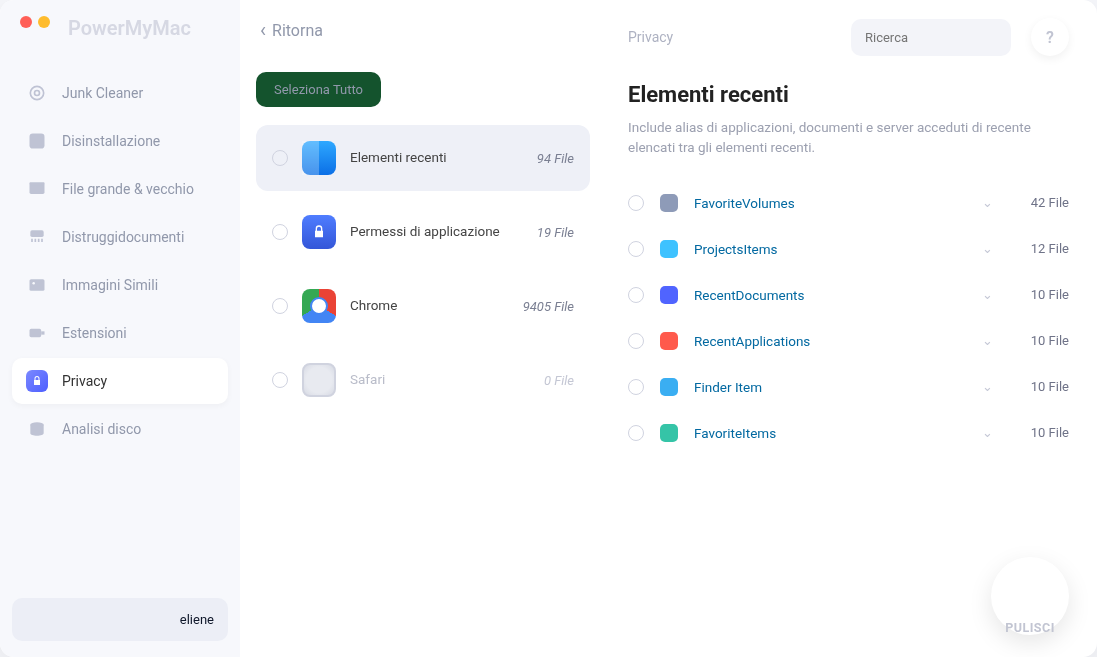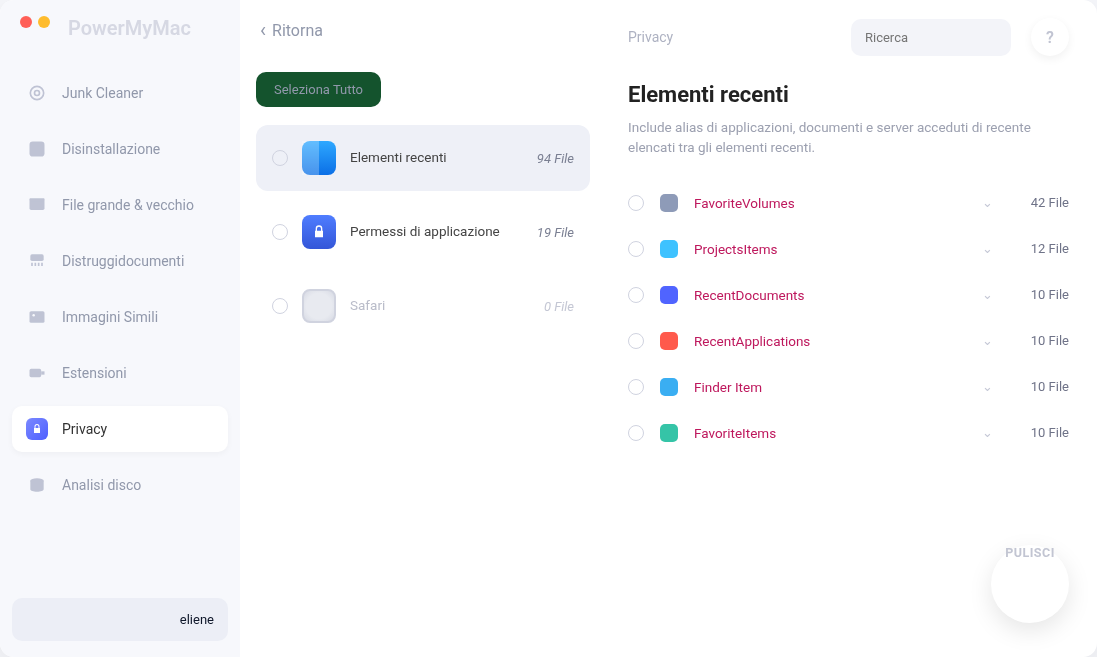--- a/index.html
+++ b/index.html
@@ -6,21 +6,21 @@
 body { background: #f5f6fa; display: flex; justify-content: center; align-items: center; min-height: 100vh; }
 .window { width: 1097px; height: 657px; background: #fff; border-radius: 14px; box-shadow: 0 20px 60px rgba(0,0,0,0.08); display: flex; overflow: hidden; }
 
 
 .sidebar { width: 240px; background: #f7f8fc; display: flex; flex-direction: column; padding: 16px 12px; }
 .traffic { display: flex; gap: 6px; margin-bottom: 10px; margin-left: 8px; }
 .dot { width: 12px; height: 12px; border-radius: 50%; }
 .dot.red { background: #ff5f57; }
 .dot.yellow { background: #febc2e; }
 .brand { font-size: 20px; font-weight: 600; color: #d6d8e3; margin-left: 12px; }
-.menu { display: flex; flex-direction: column; gap: 10px; margin-top: 20px; flex: 1; }
+.menu { display: flex; flex-direction: column; gap: 2px; margin-top: 20px; flex: 1; }
 .menu-item { display: flex; align-items: center; gap: 14px; padding: 12px 14px; border-radius: 10px; color: #9198ab; font-size: 14px; cursor: pointer; }
 .menu-item .icon { width: 22px; height: 22px; display: flex; align-items: center; justify-content: center; color: #bfc3d4; }
 .menu-item.active { background: #fff; color: #333; box-shadow: 0 2px 6px rgba(0,0,0,0.04); }
 .menu-item.active .icon { color: #5b6bff; }
 .user-pill { background: #eceef6; border-radius: 10px; padding: 14px; text-align: right; color: #0f172a; font-size: 13px; }
 
 
 .middle { width: 360px; padding: 18px 10px 18px 16px; display: flex; flex-direction: column; }
 .back { display: flex; align-items: center; gap: 6px; color: #9198ab; font-size: 16px; margin-left: 4px; cursor: pointer; }
 .chev-left::before { content: "‹"; font-size: 20px; color: #9198ab; }
@@ -43,25 +43,25 @@
 .search input { border: none; outline: none; background: transparent; font-size: 13px; color: #888; flex: 1; }
 .search .sicon { color: #b7bac9; }
 .help-btn { width: 38px; height: 38px; border-radius: 50%; background: #fff; box-shadow: 0 3px 10px rgba(0,0,0,0.06); display: flex; align-items: center; justify-content: center; color: #c1c4d2; font-weight: 600; cursor: pointer; }
 
 .section-title { margin-top: 26px; font-size: 22px; font-weight: 700; color: #222; }
 .section-desc { margin-top: 10px; font-size: 13.5px; color: #9ca0b0; line-height: 1.5; max-width: 420px; }
 
 .detail-list { margin-top: 22px; display: flex; flex-direction: column; }
 .detail-row { display: flex; align-items: center; gap: 16px; padding: 14px 0; }
 .detail-row .mini-icon { width: 18px; height: 18px; border-radius: 5px; flex-shrink: 0; }
-.detail-row .name { flex: 1; font-size: 13.5px; color: #be185d; }
+.detail-row .name { flex: 1; font-size: 13.5px; color: #0369a1; }
 .detail-row .expand { color: #c5c8d6; font-size: 13px; }
 .detail-row .fcount { width: 60px; text-align: right; font-size: 13px; color: #6f7388; }
 
-.clean-btn { position: absolute; bottom: 34px; right: 28px; width: 78px; height: 78px; border-radius: 50%; background: #fff; box-shadow: 0 8px 24px rgba(0,0,0,0.10); display: flex; align-items: flex-start; justify-content: center; color: #c2c5d2; font-weight: 700; font-size: 12.5px; letter-spacing: .5px; cursor: pointer; }
+.clean-btn { position: absolute; bottom: 22px; right: 28px; width: 78px; height: 78px; border-radius: 50%; background: #fff; box-shadow: 0 8px 24px rgba(0,0,0,0.10); display: flex; align-items: flex-end; justify-content: center; color: #c2c5d2; font-weight: 700; font-size: 12.5px; letter-spacing: .5px; cursor: pointer; }
 
 
 .ic { width: 20px; height: 20px; }
 .finder-icon { background: linear-gradient(#2ea8ff,#0b6fe6); position: relative; }
 .finder-icon::after{content:"";position:absolute;inset:0;border-left:17px solid rgba(255,255,255,0.25);}
 .lock-icon { background: linear-gradient(#4f7dff,#3456d8); color:#fff; }
 .chrome-icon { background: conic-gradient(#ea4335 0 120deg,#4285f4 120deg 240deg,#34a853 240deg 360deg); border-radius:50%; position:relative; }
 .chrome-icon::after{content:"";position:absolute;top:50%;left:50%;width:14px;height:14px;background:#fff;border-radius:50%;transform:translate(-50%,-50%);border:2px solid #4285f4;}
 .safari-icon { background: radial-gradient(circle,#e8eaf0 60%,#d6d9e3 100%); border-radius:50%; border:2px solid #d0d3df;}
 .privacy-gradient { background: linear-gradient(135deg,#7b89ff,#4e5fff); border-radius:6px; }
@@ -175,20 +175,26 @@
         <span class="chk"></span>
         <span class="app-icon lock-icon">
             <svg width="16" height="16" viewBox="0 0 24 24" fill="#fff">
               <path d="M7 10V7a5 5 0 0110 0v3h1v10H6V10h1zm2 0h6V7a3 3 0 00-6 0v3z"></path>
             </svg>
           </span>
         <span class="label">Permessi di applicazione</span>
         <span class="count">19 File</span>
       </div>
 
+      <div class="cat">
+        <span class="chk"></span>
+        <span class="app-icon chrome-icon"></span>
+        <span class="label">Chrome</span>
+        <span class="count">9405 File</span>
+      </div>
 
       <div class="cat dim">
         <span class="chk"></span>
         <span class="app-icon safari-icon"></span>
         <span class="label">Safari</span>
         <span class="count">0 File</span>
       </div>
 
     </div>
   </section>

